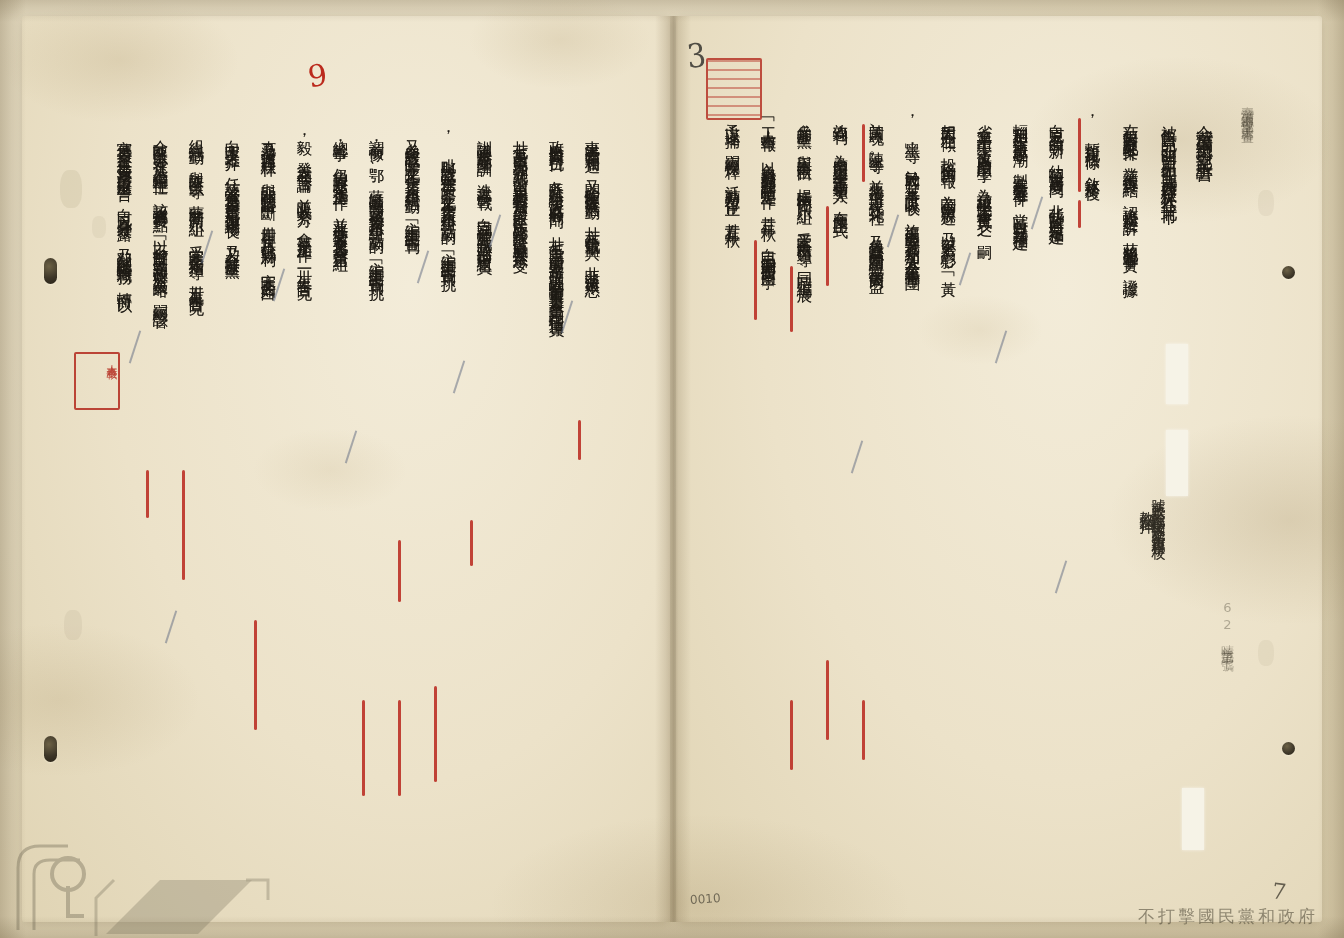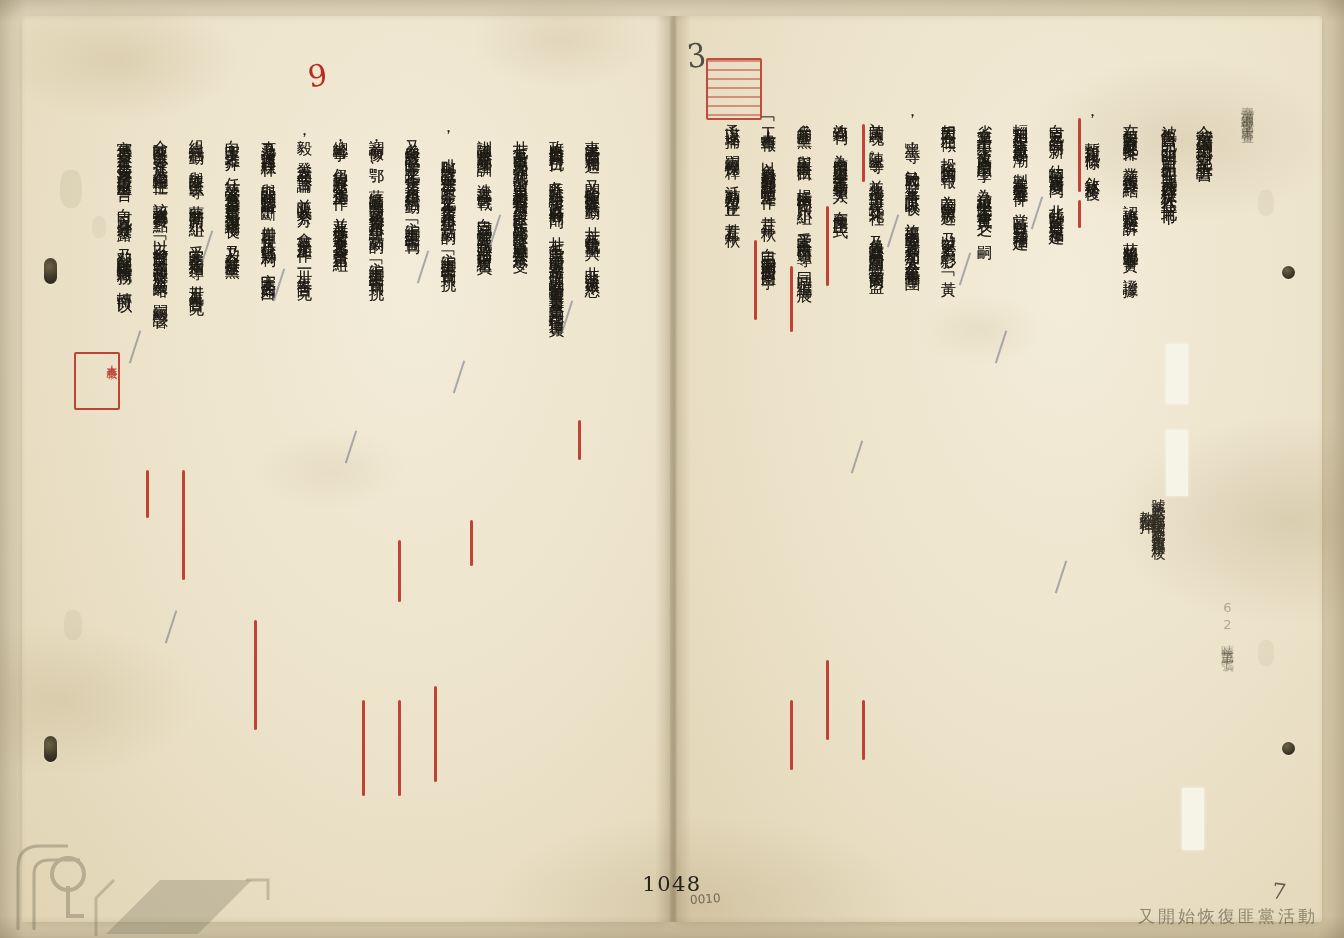--- a/index.html
+++ b/index.html
@@ -392,21 +392,20 @@
   <div class="slash" style="left:422px; top:250px;"></div>
   <div class="slash" style="left:350px; top:430px;"></div>
   <div class="slash" style="left:278px; top:268px;"></div>
   <div class="slash" style="left:206px; top:230px;"></div>
   <div class="slash" style="left:170px; top:610px;"></div>
   <div class="slash" style="left:134px; top:330px;"></div>
 
   <div id="red-numeral">9</div>
   <div id="seal">人事查核</div>
 
-  <div id="page-number">1048</div>
   <div id="foliation">0010</div>
   <div id="corner-seven">7</div>
 
   <svg id="watermark" viewBox="0 0 300 190">
     <g fill="none" stroke="#6b6450" stroke-width="3" opacity="0.75">
       <path d="M8 182 L8 120 Q8 98 30 98 L58 98"></path>
       <path d="M24 182 L24 126 Q24 112 40 112 L70 112"></path>
       <circle cx="58" cy="126" r="16" stroke-width="4"></circle>
       <path d="M58 138 L58 168 L74 168" stroke-width="4"></path>
     </g>
@@ -415,15 +414,15 @@
       <path d="M118 186 L172 132 L198 132 L144 186 Z"></path>
       <path d="M140 186 L194 132 L220 132 L166 186 Z"></path>
       <path d="M162 186 L216 132 L242 132 L188 186 Z"></path>
     </g>
     <g fill="none" stroke="#6b6450" stroke-width="3" opacity="0.6">
       <path d="M86 188 L86 150 L104 132"></path>
       <path d="M236 132 L258 132 L258 152"></path>
     </g>
   </svg>
 
-  <div id="notice">又開始恢復匪黨活動</div>
+  <div id="notice">不打擊國民黨和政府</div>
 
 </div>
 
 </body></html>

